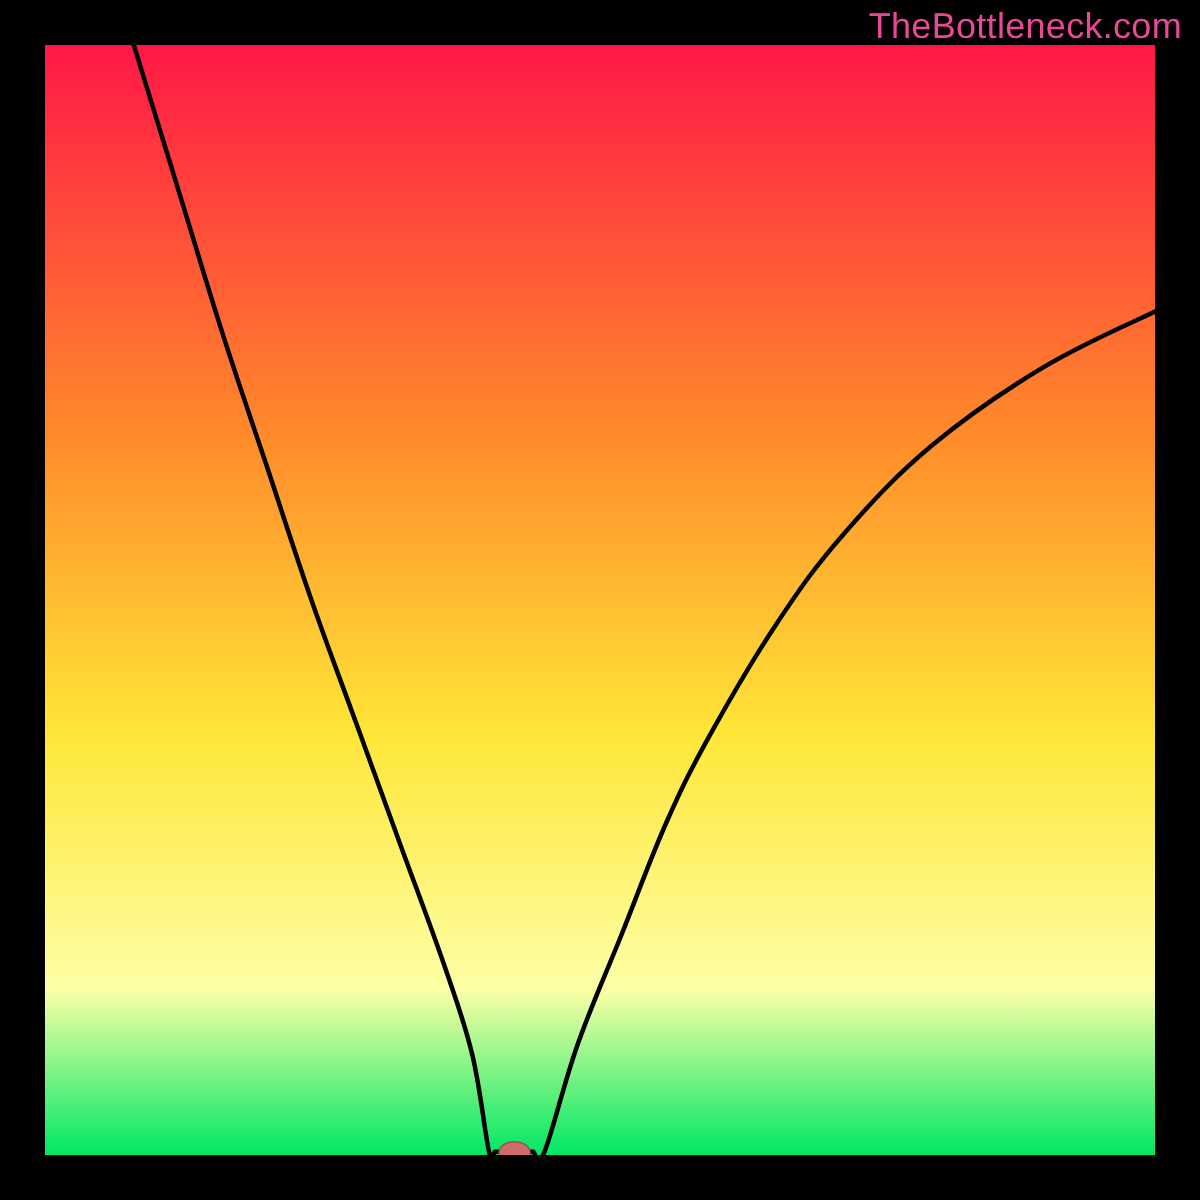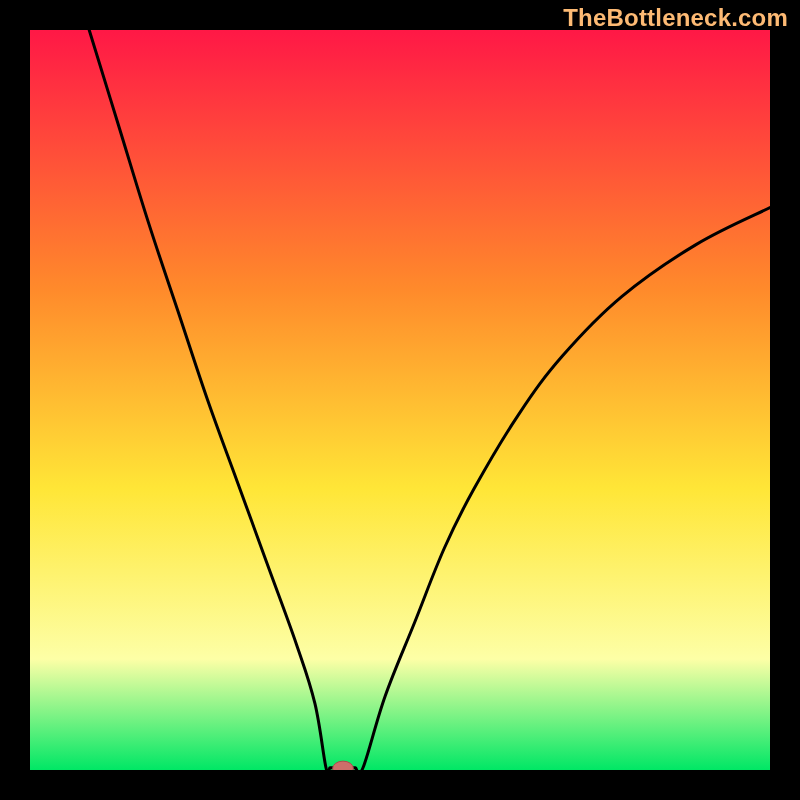--- a/index.html
+++ b/index.html
@@ -22,22 +22,22 @@
     left: 30px;
     top: 30px;
     width: 740px;
     height: 740px;
   }
   .watermark {
     position: absolute;
     top: 4px;
     right: 12px;
     font-size: 24px;
-    font-weight: 700;
-    color: #fdba74;
+    font-weight: 400;
+    color: #ec4899;
     letter-spacing: 0.2px;
     user-select: none;
   }
   svg {
     display: block;
   }
 </style>
 </head>
 <body>
 

